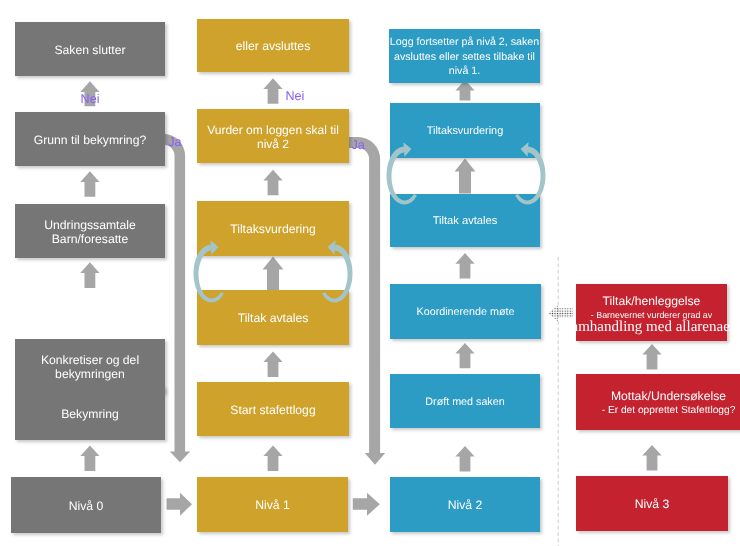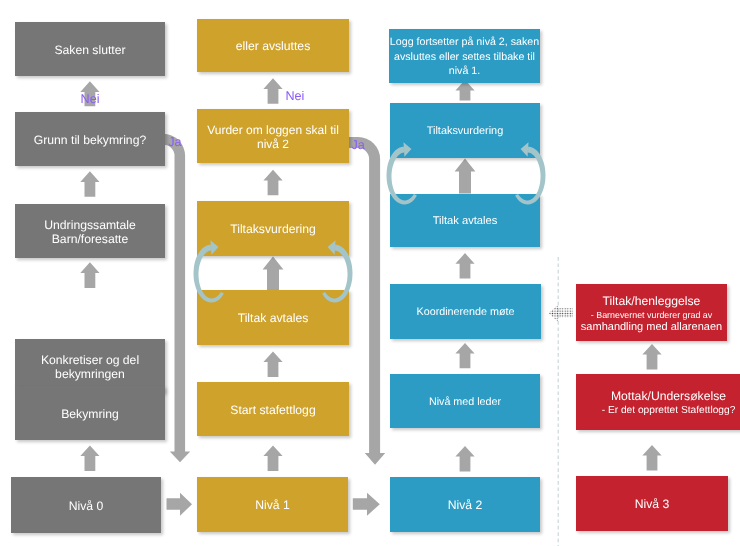--- a/index.html
+++ b/index.html
@@ -114,30 +114,30 @@
   <div class="box c-blue" style="left:390px;top:103px;width:150px;height:55px;font-size:10.9px;">
     <span class="ln">Tiltaksvurdering</span>
   </div>
   <div class="box c-blue" style="left:390px;top:193.9px;width:150px;height:53.4px;font-size:11.15px;">
     <span class="ln">Tiltak avtales</span>
   </div>
   <div class="box c-blue" style="left:390px;top:284px;width:151px;height:55px;font-size:10.76px;">
     <span class="ln">Koordinerende møte</span>
   </div>
   <div class="box c-blue" style="left:390px;top:374px;width:150px;height:54px;font-size:10.74px;">
-    <span class="ln">Nivå med leder</span>
+    <span class="ln">Drøft med saken</span>
   </div>
   <div class="box c-blue" style="left:390px;top:477px;width:150px;height:55px;font-size:12.2px;">
     <span class="ln">Nivå 2</span>
   </div>
 
   <div class="box c-red" style="left:576px;top:284px;width:151px;height:57px;font-size:12.2px;">
     <span class="ln">Tiltak/henleggelse</span>
     <span class="ln" style="font-size:8.9px;line-height:12px;">- Barnevernet vurderer grad av</span>
-    <span class="ln" style="font-size:11px;line-height:12px;">samhandling med allarenaen</span>
+    <span class="ln" style="font-size:15px;line-height:12px;font-family:Liberation Serif, serif;">samhandling med allarenaen</span>
   </div>
   <div class="box c-red" style="left:576px;top:374px;width:185px;height:56px;font-size:12.2px;">
     <span class="ln">Mottak/Undersøkelse</span>
     <span class="ln" style="font-size:10.2px;line-height:13px;">- Er det opprettet Stafettlogg?</span>
   </div>
   <div class="box c-red" style="left:576px;top:476px;width:152px;height:55px;font-size:12.2px;">
     <span class="ln">Nivå 3</span>
   </div>
 
   <svg class="layer" id="cycle-layer" viewBox="0 0 740 546">

